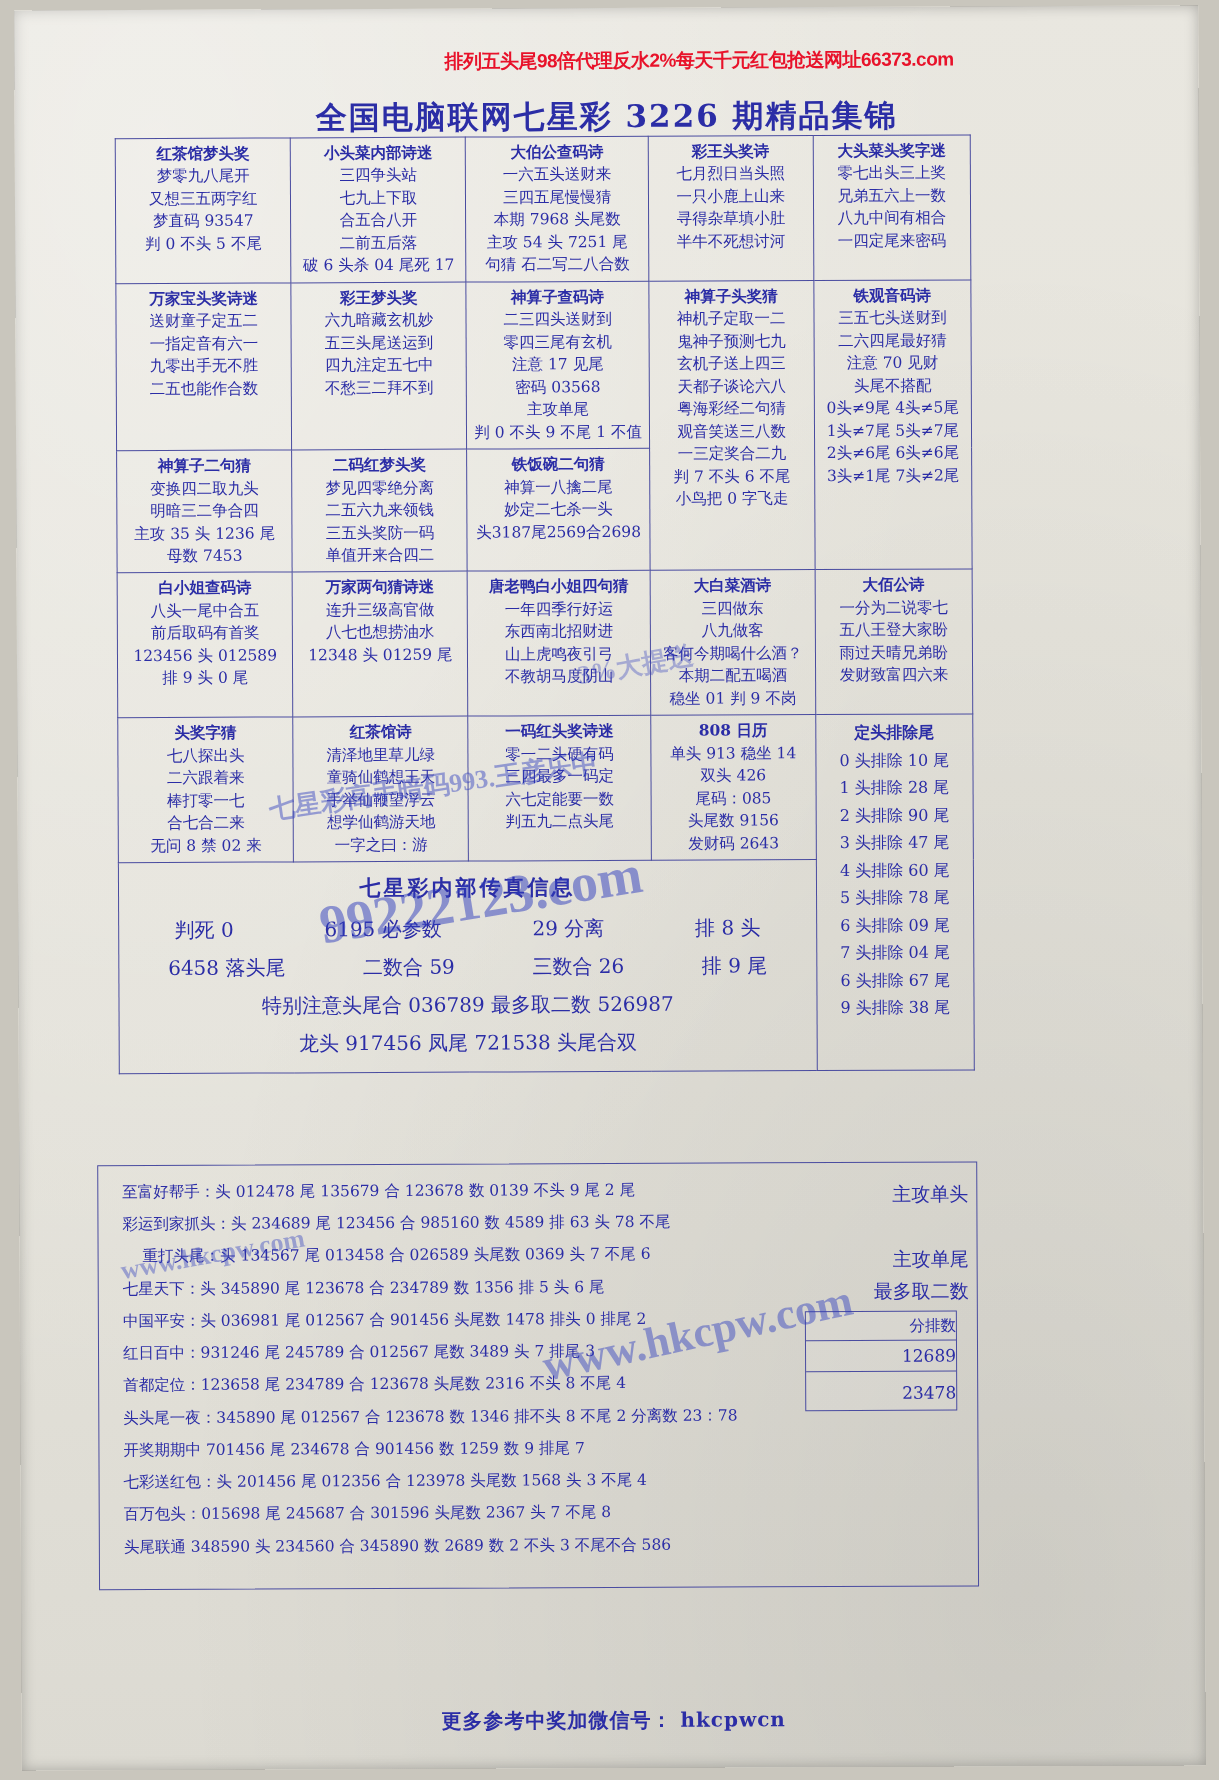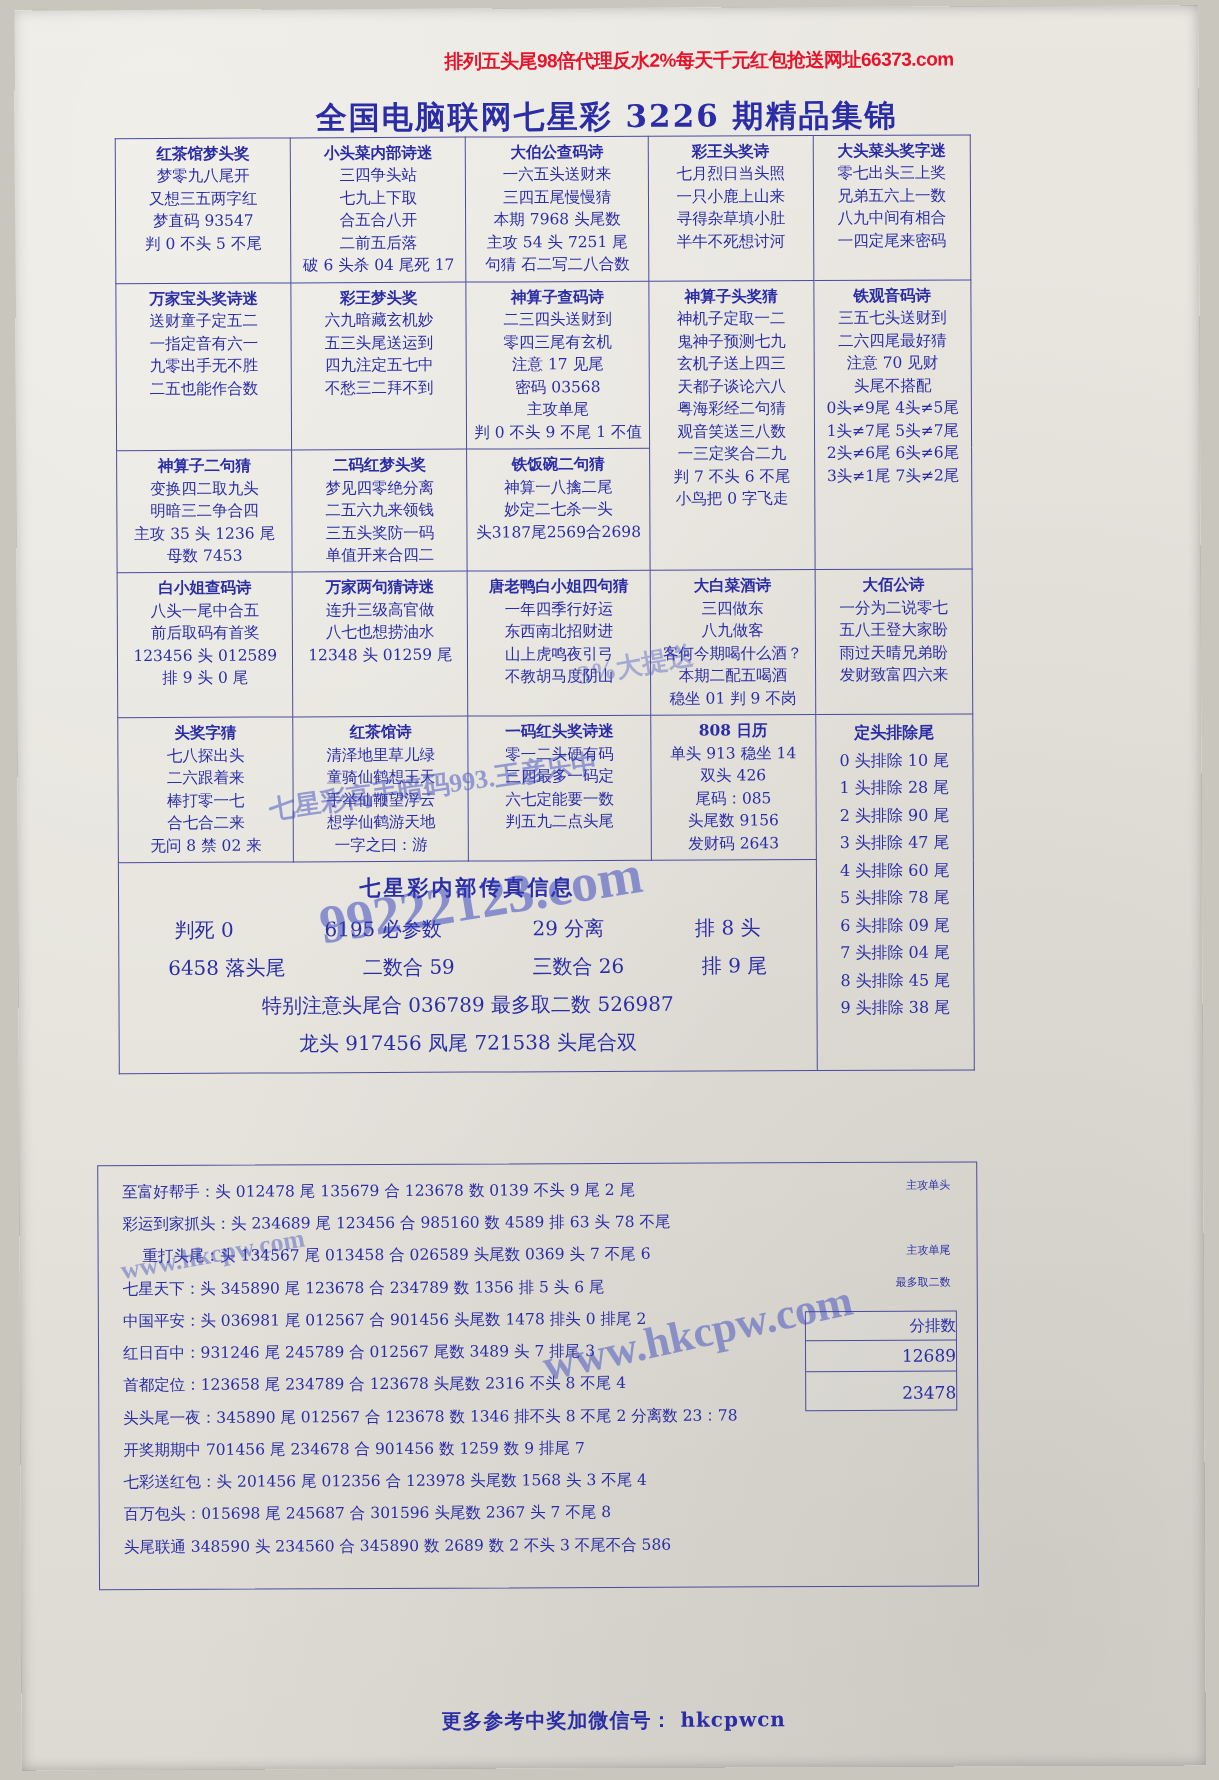--- a/index.html
+++ b/index.html
@@ -79,21 +79,21 @@
     border:1px solid #4a4ca0;
     color:#2b2da6;
     font-family:"DejaVu Serif","Liberation Serif",serif;
     font-size:15.5px;
     padding:10px 14px;
     box-sizing:border-box;
   }
   #bottom .brow{white-space:nowrap;line-height:2.08;}
   #bottom .ind1{padding-left:10px;}
   #bottom .ind2{padding-left:30px;}
-  .tagcol{position:absolute;right:26px;font-size:11px;}
+  .tagcol{position:absolute;right:8px;font-size:19px;}
   #fenpai{
     position:absolute;right:20px;top:148px;width:150px;
     border:1px solid #4a4ca0;text-align:right;line-height:1.55;
     font-size:17px;padding:2px 0 3px 0;background:rgba(255,255,255,.1);
   }
   #fenpai .cap{display:block;border-bottom:1px solid #4a4ca0;font-size:15.5px;padding-bottom:2px;margin-bottom:2px;}
   #fenpai .n2{border-top:1px solid #4a4ca0;margin-top:2px;padding-top:8px;}
 
   .footer{
     position:absolute;left:0;right:0;bottom:34px;text-align:center;
@@ -310,21 +310,21 @@
       <td rowspan="2" class="exc">
         <span class="hd">定头排除尾</span>
         <span class="l">0 头排除 10 尾</span>
         <span class="l">1 头排除 28 尾</span>
         <span class="l">2 头排除 90 尾</span>
         <span class="l">3 头排除 47 尾</span>
         <span class="l">4 头排除 60 尾</span>
         <span class="l">5 头排除 78 尾</span>
         <span class="l">6 头排除 09 尾</span>
         <span class="l">7 头排除 04 尾</span>
-        <span class="l">8 头排除 45 尾</span>
+        <span class="l">6 头排除 67 尾</span>
         <span class="l">9 头排除 38 尾</span>
       </td>
     </tr>
 
     <tr>
       <td colspan="4" class="midblock">
         <span class="mhd">七星彩内部传真信息</span>
         <span class="row">
           <span>判死 0</span>
           <span>6195 必参数</span>

